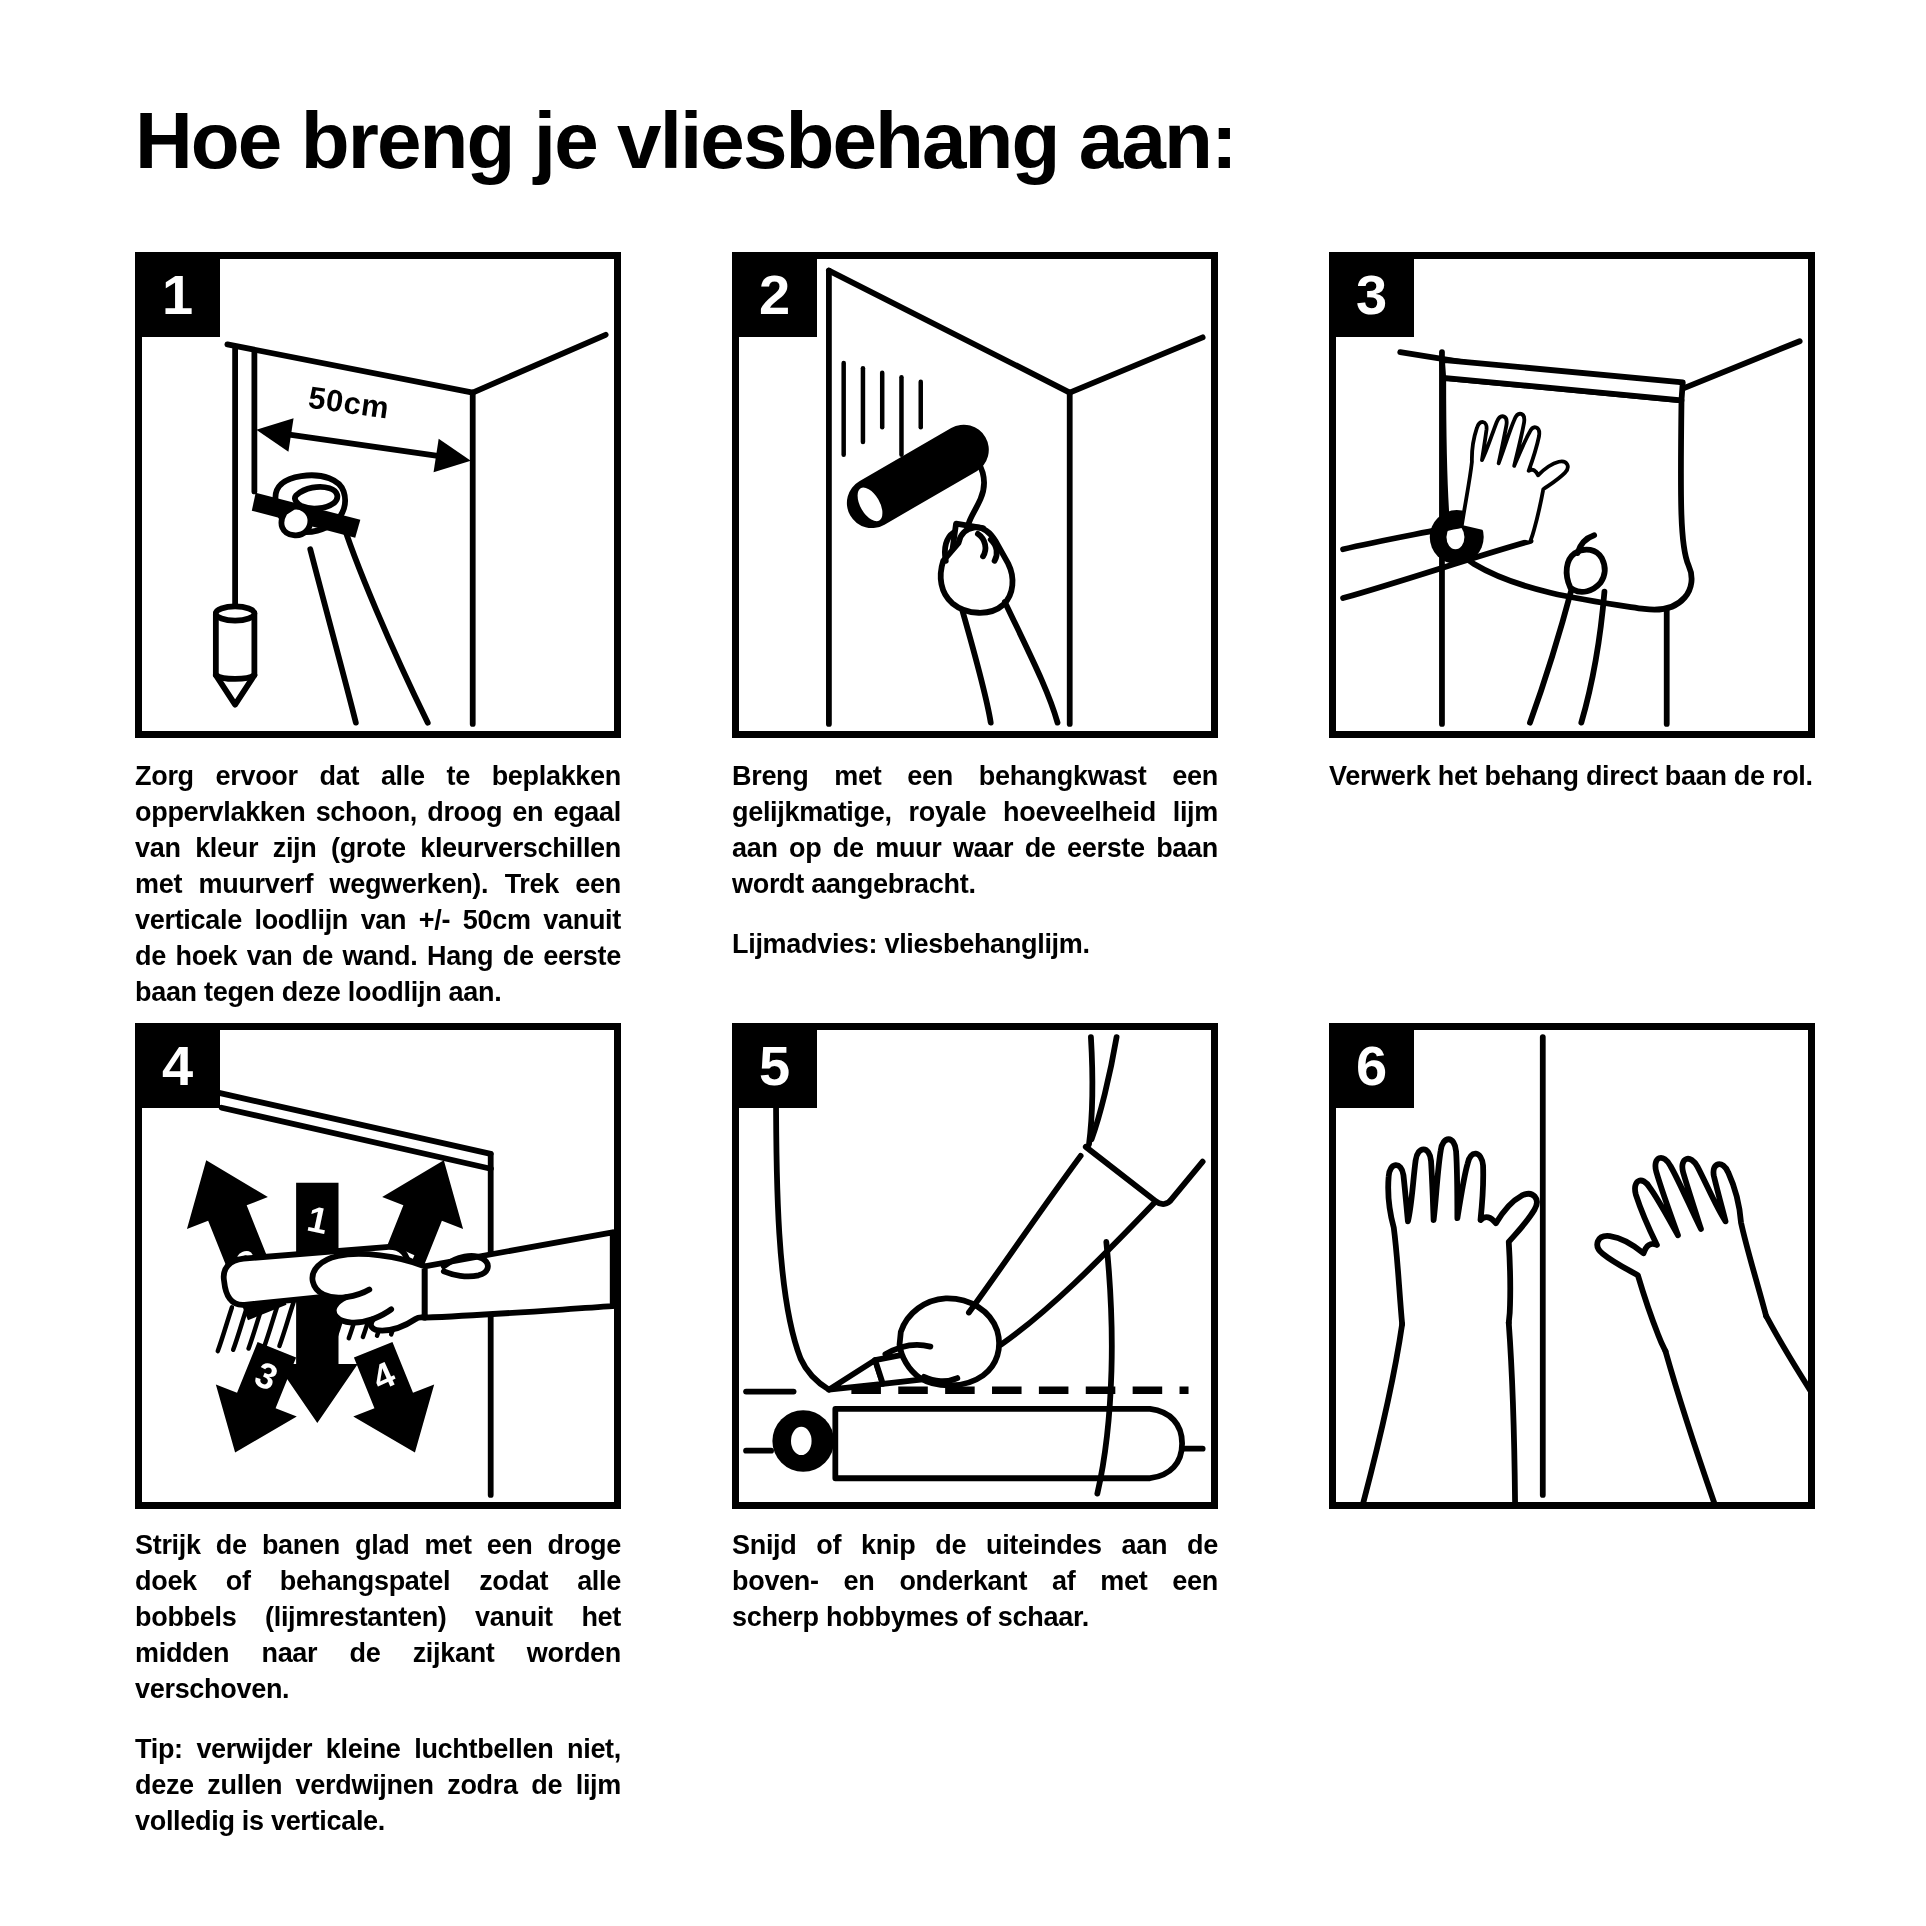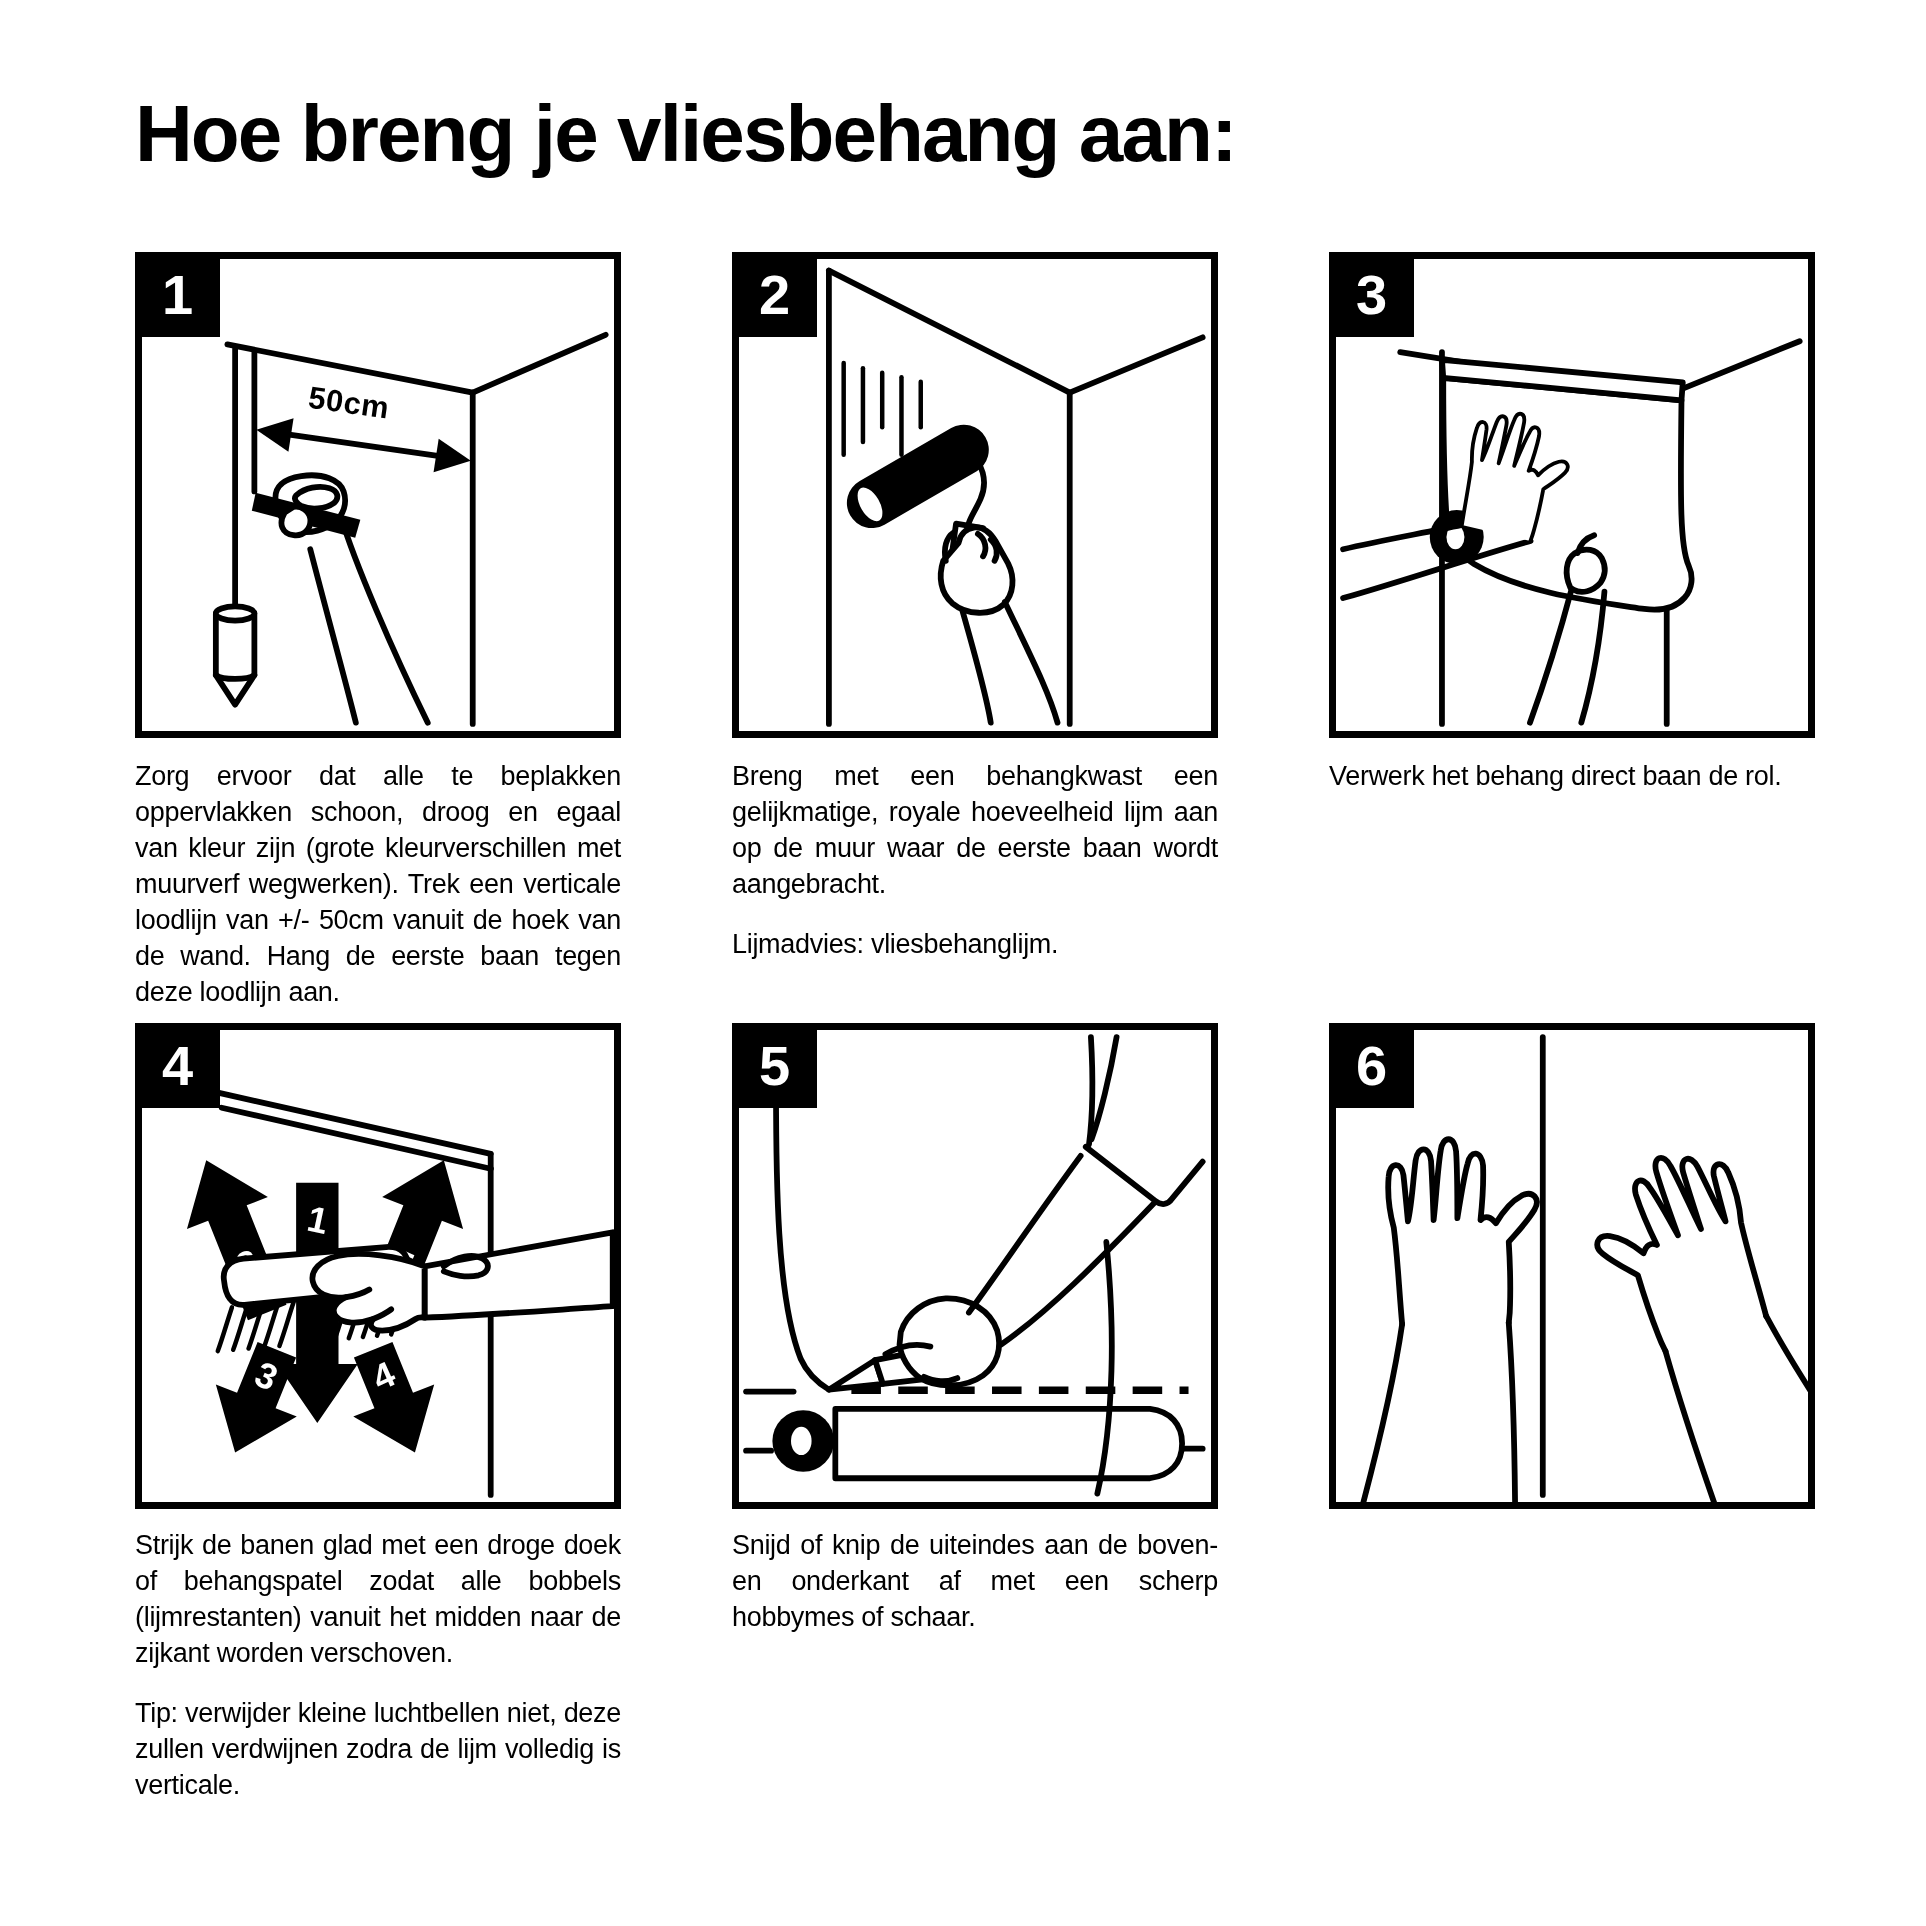--- a/index.html
+++ b/index.html
@@ -1,36 +1,36 @@
 <!DOCTYPE html>
 <html style="font-size:10.3px"><head>
 <meta charset="utf-8">
 <style>
   html,body{margin:0;padding:0;background:#fff;}
   body{
     width:1926px;height:1926px;position:relative;overflow:hidden;
     font-family:"Liberation Sans", sans-serif;color:#000;
   }
   .page-title{
-    position:absolute;left:135px;top:88px;margin:0;
+    position:absolute;left:135px;top:95px;margin:0;
     font-size:80px;font-weight:bold;letter-spacing:-1.9px;white-space:nowrap;
   }
   .frame{
     position:absolute;width:486px;height:486px;box-sizing:border-box;
     border:7px solid #000;background:#fff;
   }
   .badge{
     position:absolute;top:-7px;left:-7px;width:85px;height:85px;
     background:#000;color:#fff;display:flex;align-items:center;justify-content:center;
     font-size:56px;font-weight:bold;z-index:5;
   }
   .frame svg{position:absolute;left:0;top:0;width:472px;height:472px;display:block;}
   .caption{
     position:absolute;width:486px;
-    font-size:27px;font-weight:normal;line-height:36px;
+    font-size:27px;font-weight:bold;line-height:36px;
     text-align:justify;letter-spacing:-0.3px;
   }
   .caption p{margin:0;}
   .caption p.gap{margin-top:24px;}
   .caption p:empty{display:none;}
   
   .ln{fill:none;stroke:#000;stroke-width:9;stroke-linecap:round;stroke-linejoin:round;}
   .thin{stroke-width:7;}
   .fw{fill:#fff;stroke:#000;stroke-width:9;stroke-linejoin:round;stroke-linecap:round;}
   .fb{fill:#000;stroke:none;}

